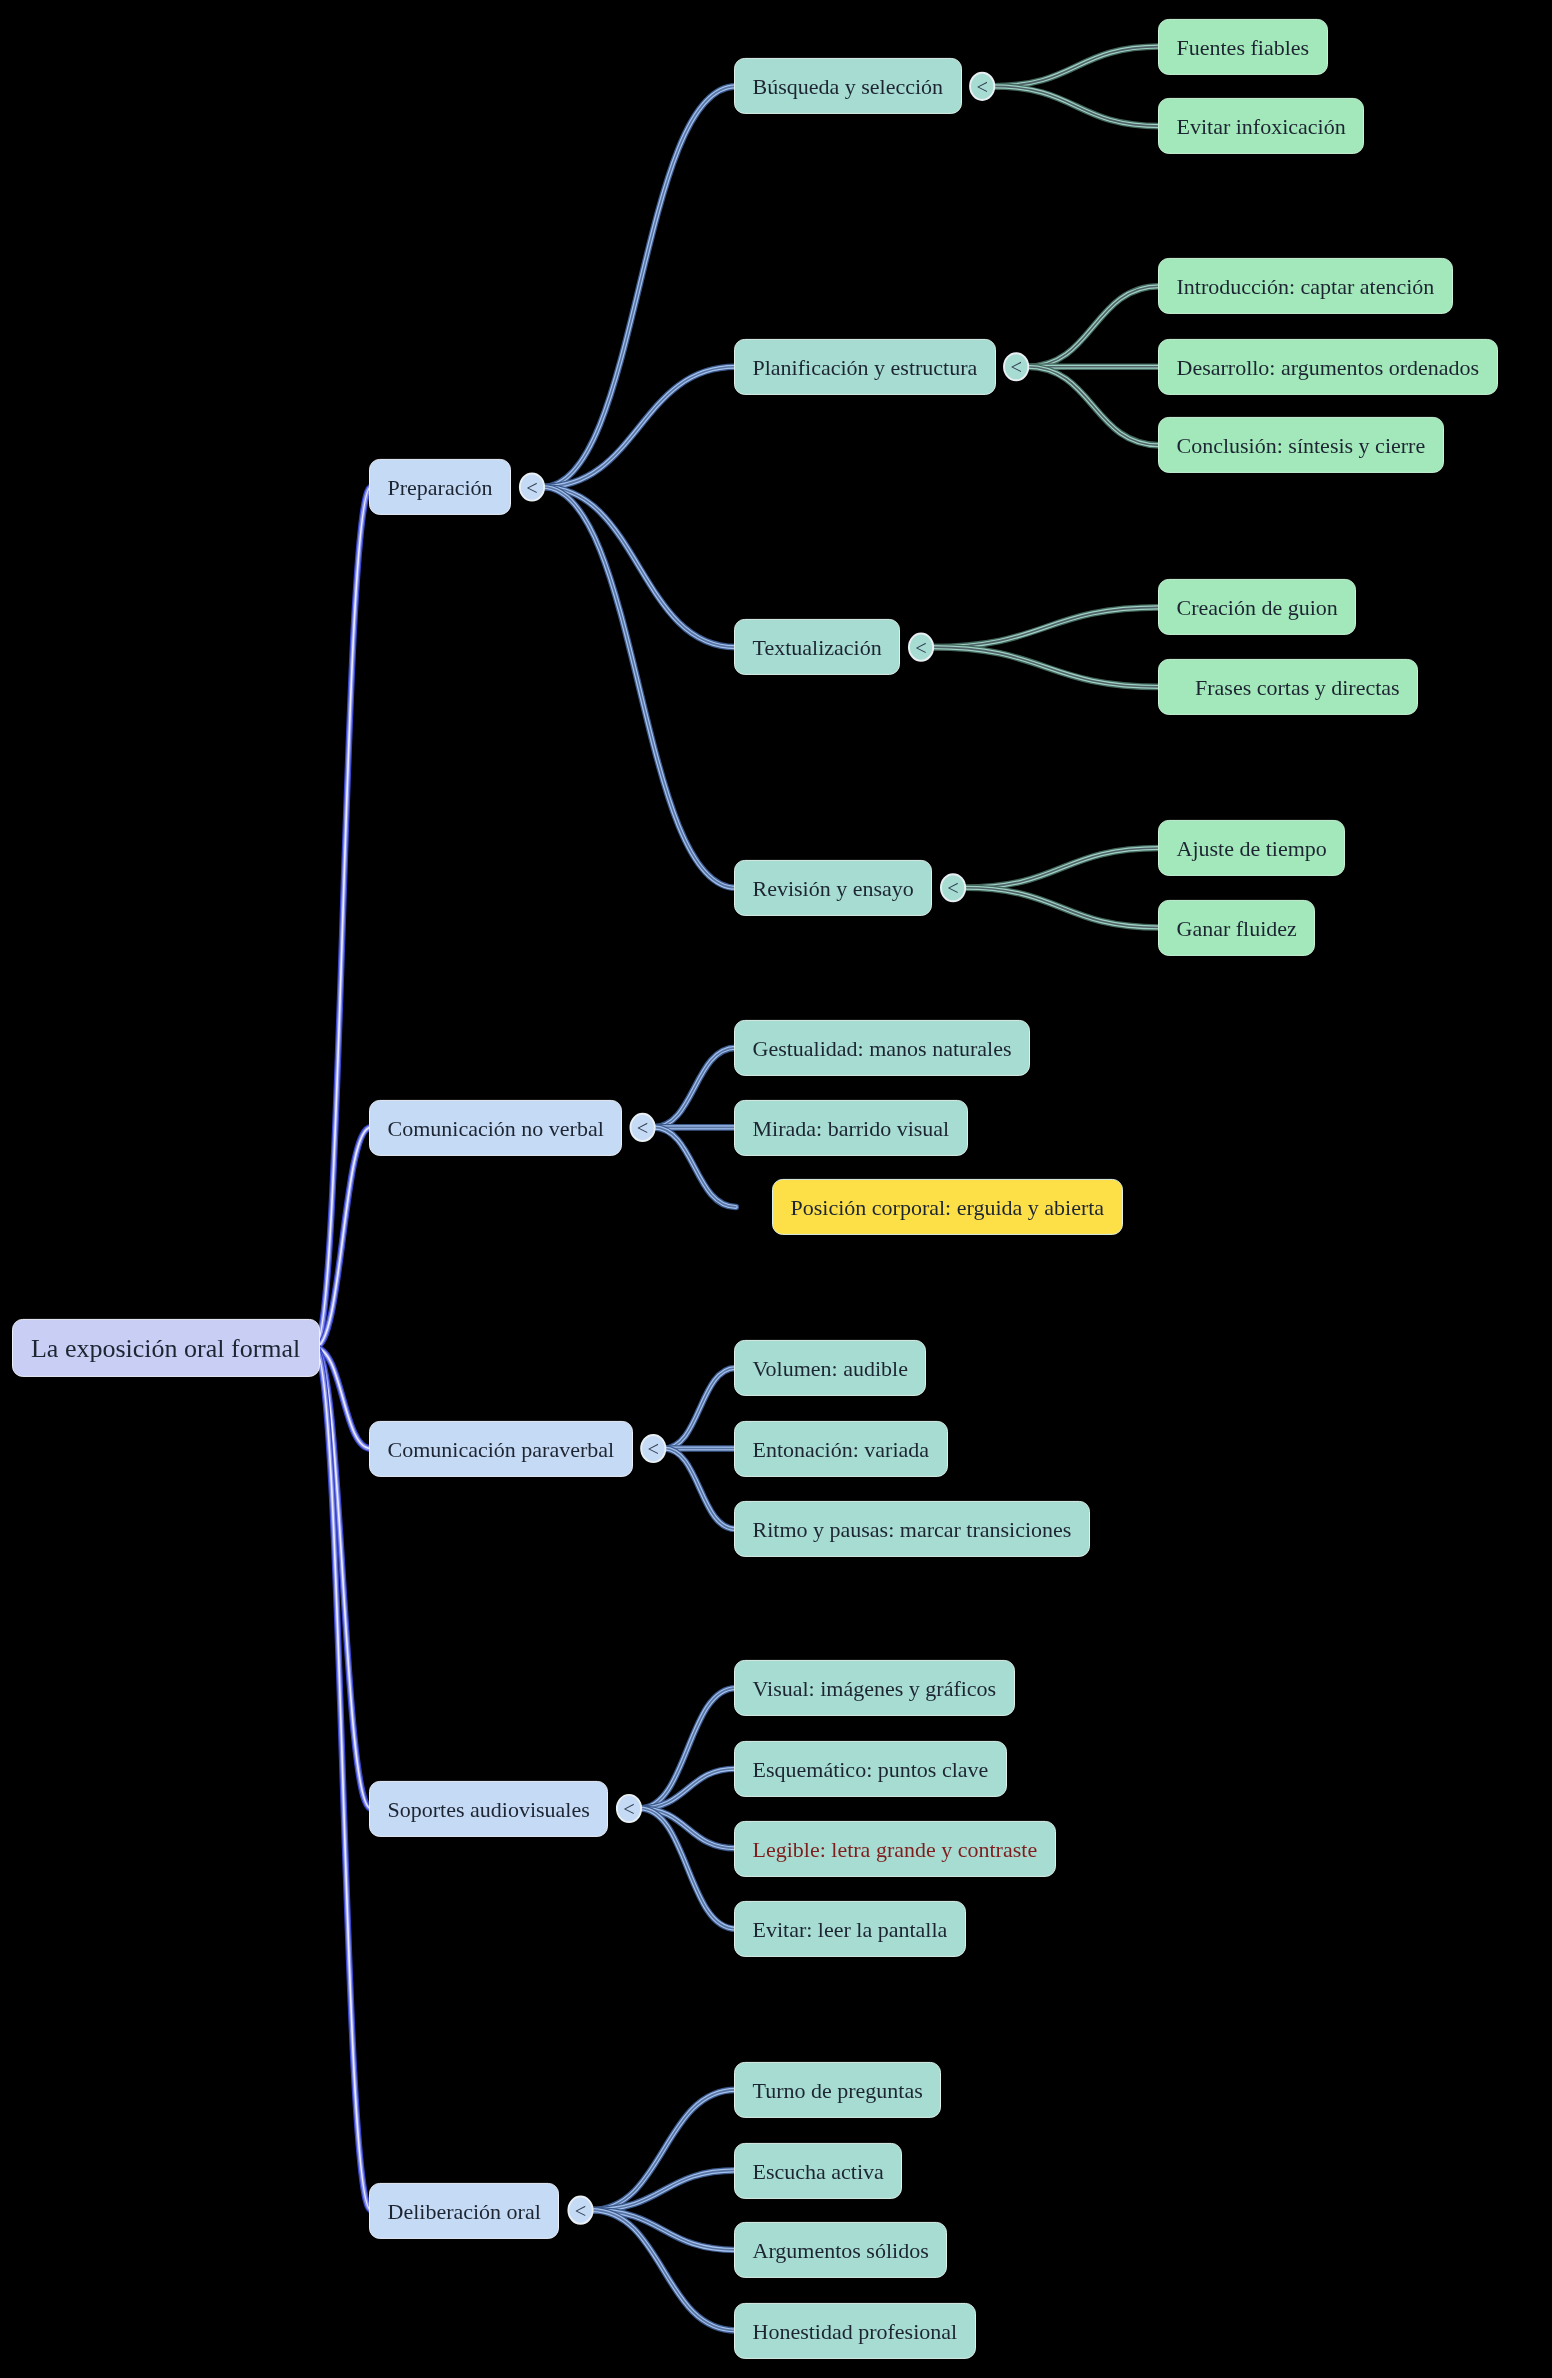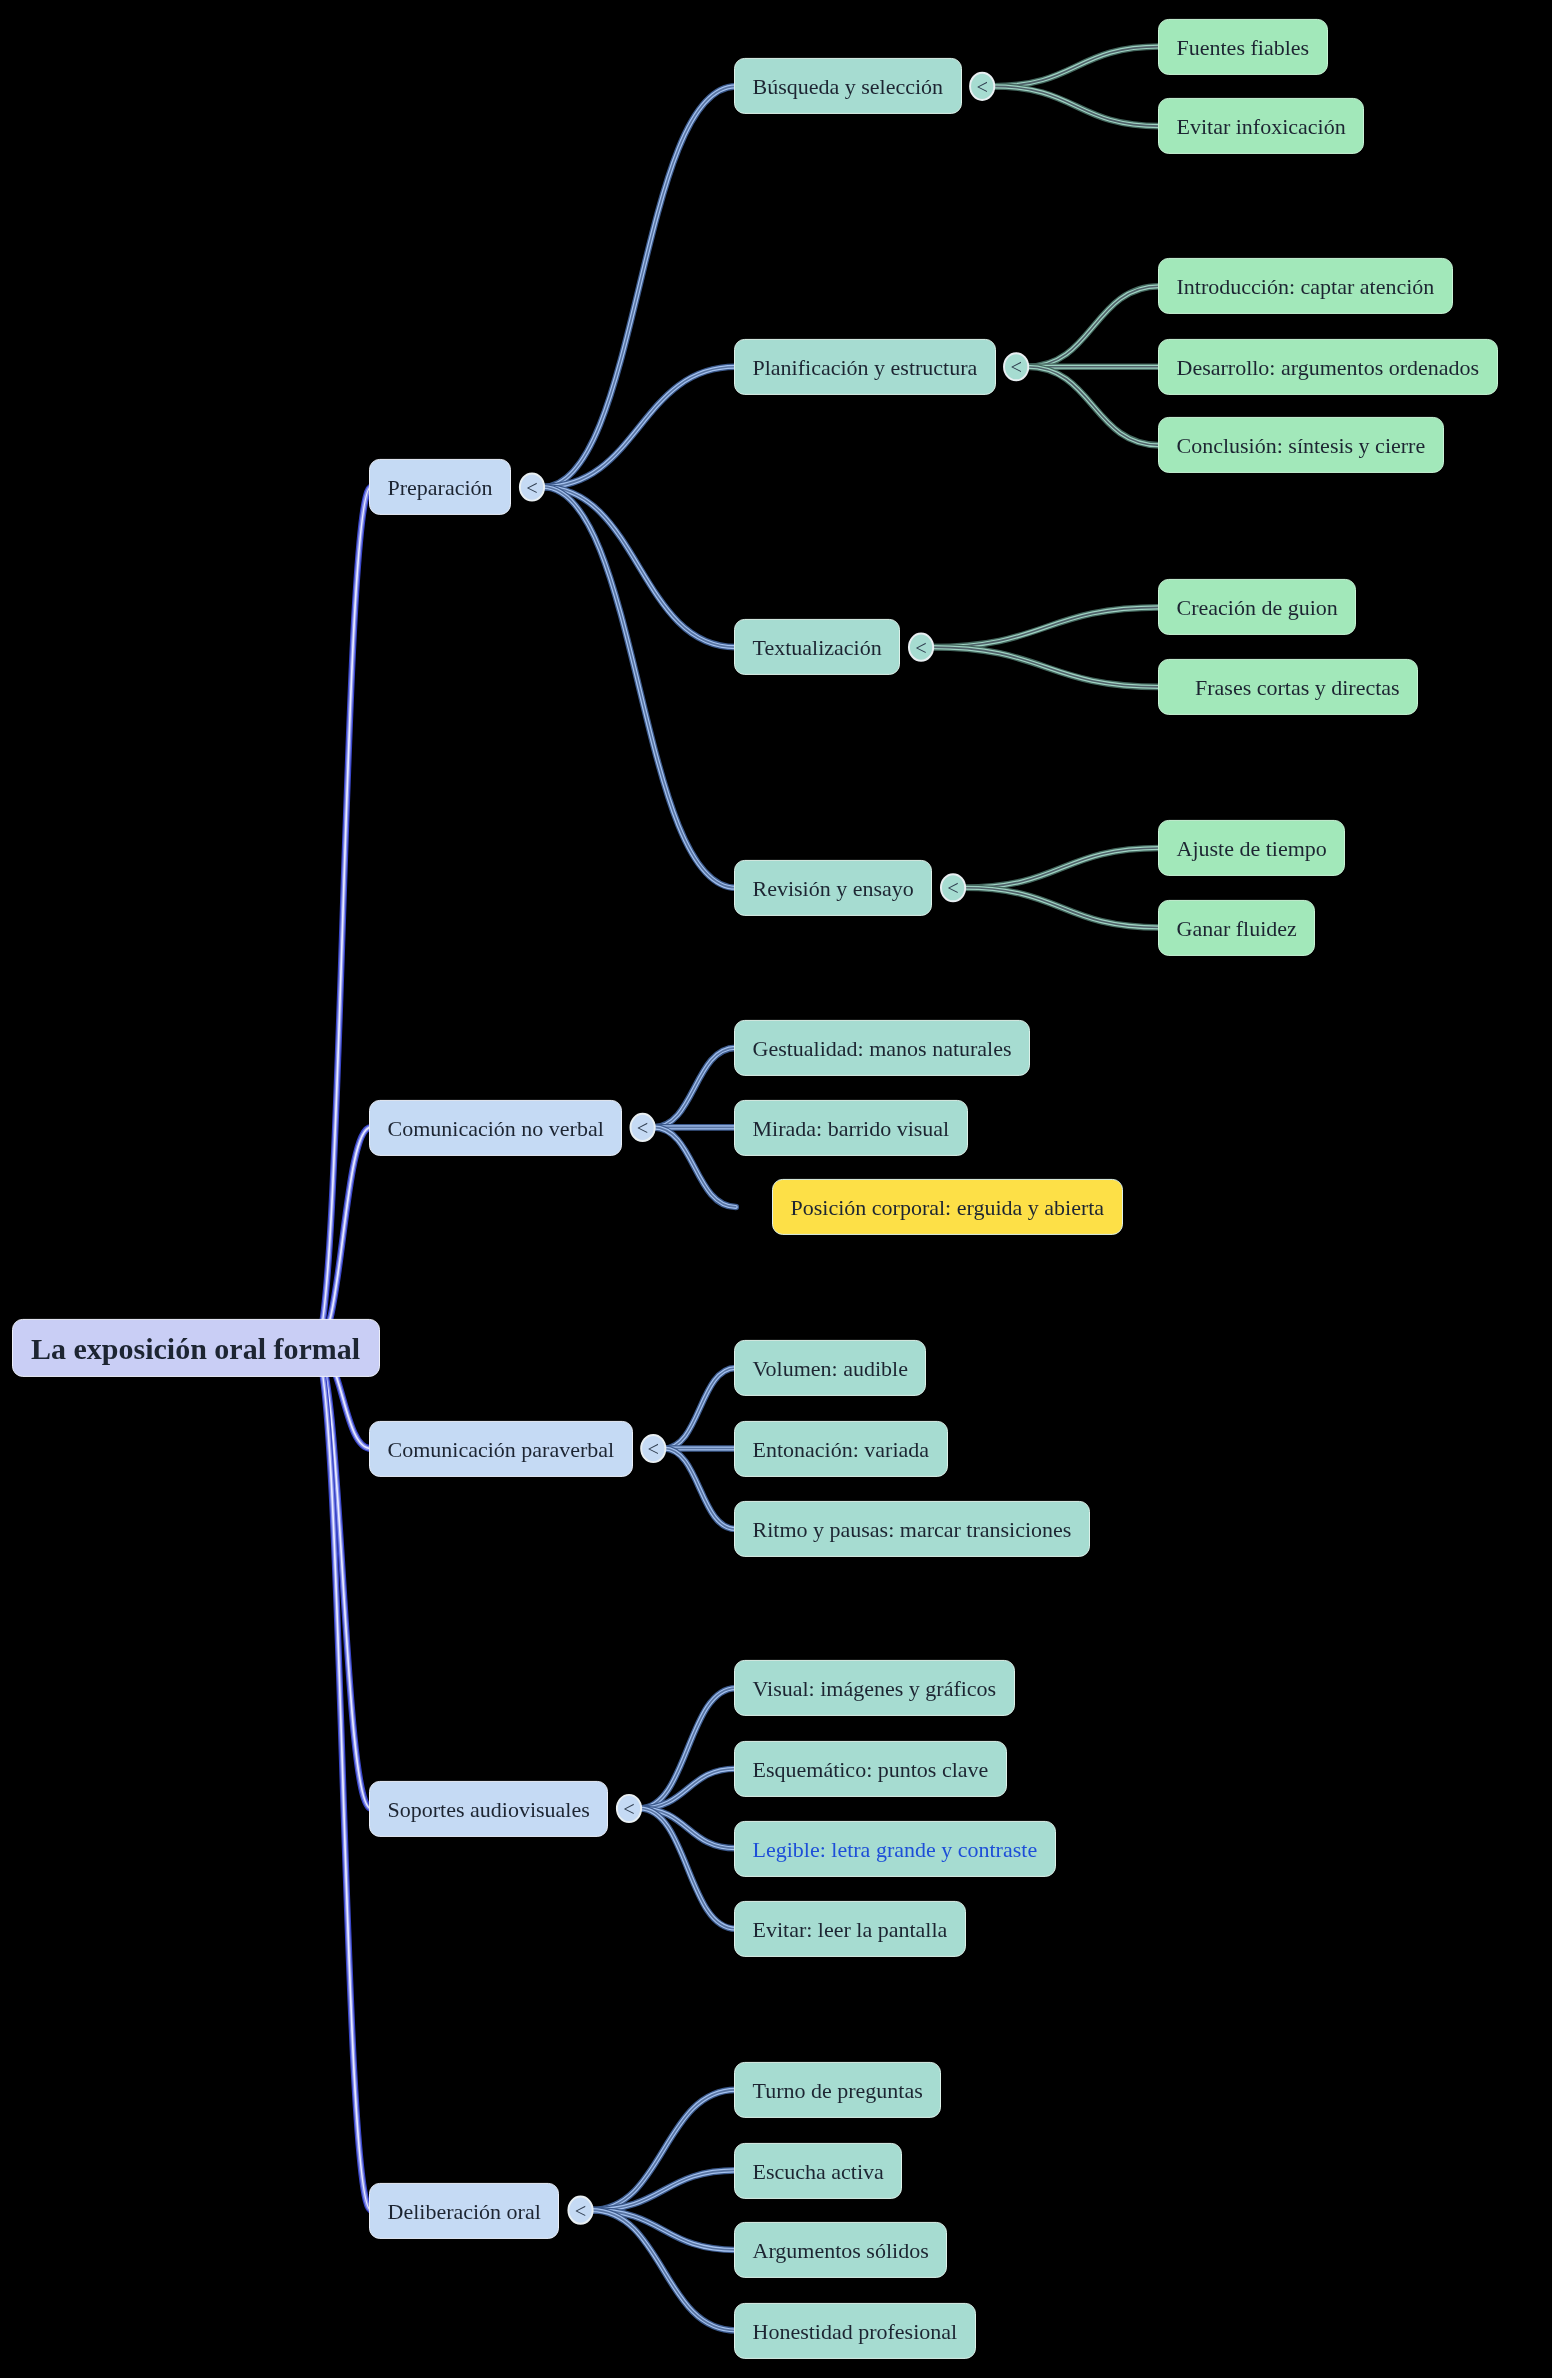--- a/index.html
+++ b/index.html
@@ -22,21 +22,21 @@
     transform: translateY(-50%);
     box-sizing: border-box;
     padding: 13.6px 17.5px;
     border-radius: 10.7px;
     font-size: 22px;
     line-height: 27px;
     white-space: nowrap;
     border: 1.9px solid transparent;
     color: #1d2532;
   }
-  .node.depth-0 { font-size: 30px; padding: 14.6px 18.4px; font-weight: bold; }
+  .node.depth-0 { font-size: 26px; padding: 14.6px 18.4px; }
 </style>
 </head>
 <body>
 
 <div id="canvas" style="background: rgb(0, 0, 0);">
     <svg id="edges" viewBox="0 0 1600 2451">
       <g>
         <path d="M324,1389 C353,1389 353,502 382,502" fill="none" stroke="#3a46c8" stroke-width="6.8" stroke-linecap="round"></path>
         <path d="M324,1389 C353,1389 353,502 382,502" fill="none" stroke="#8a93ec" stroke-width="4.2" stroke-linecap="round"></path>
         <path d="M324,1389 C353,1389 353,502 382,502" fill="none" stroke="#e9ebff" stroke-width="1.7" stroke-linecap="round"></path>
@@ -176,21 +176,21 @@
     <div class="node depth-2" style="left: 734px; top: 1048px; background: rgb(166, 220, 209); border-color: rgb(221, 241, 234); color: rgb(29, 37, 50);">Gestualidad: manos naturales</div>
     <div class="node depth-2" style="left: 734px; top: 1128px; background: rgb(166, 220, 209); border-color: rgb(221, 241, 234); color: rgb(29, 37, 50);">Mirada: barrido visual</div>
     <div class="node depth-2" style="left: 772px; top: 1207px; background: #fde047; border-color: rgb(221, 241, 234); color: rgb(29, 37, 50);">Posición corporal: erguida y abierta</div>
     <div class="node depth-1" style="left: 369px; top: 1449px; background: rgb(197, 218, 244); border-color: rgb(233, 238, 248); color: rgb(29, 37, 50);">Comunicación paraverbal</div>
     <div class="node depth-2" style="left: 734px; top: 1368px; background: rgb(166, 220, 209); border-color: rgb(221, 241, 234); color: rgb(29, 37, 50);">Volumen: audible</div>
     <div class="node depth-2" style="left: 734px; top: 1449px; background: rgb(166, 220, 209); border-color: rgb(221, 241, 234); color: rgb(29, 37, 50);">Entonación: variada</div>
     <div class="node depth-2" style="left: 734px; top: 1529px; background: rgb(166, 220, 209); border-color: rgb(221, 241, 234); color: rgb(29, 37, 50); text-align: right;">Ritmo y pausas: marcar transiciones</div>
     <div class="node depth-1" style="left: 369px; top: 1809px; background: rgb(197, 218, 244); border-color: rgb(233, 238, 248); color: rgb(29, 37, 50);">Soportes audiovisuales</div>
     <div class="node depth-2" style="left: 734px; top: 1688px; background: rgb(166, 220, 209); border-color: rgb(221, 241, 234); color: rgb(29, 37, 50);">Visual: imágenes y gráficos</div>
     <div class="node depth-2" style="left: 734px; top: 1769px; background: rgb(166, 220, 209); border-color: rgb(221, 241, 234); color: rgb(29, 37, 50);">Esquemático: puntos clave</div>
-    <div class="node depth-2" style="left: 734px; top: 1849px; background: rgb(166, 220, 209); border-color: rgb(221, 241, 234); color: #1d4ed8;">Legible: letra grande y contraste</div>
+    <div class="node depth-2" style="left: 734px; top: 1849px; background: rgb(166, 220, 209); border-color: rgb(221, 241, 234); color: #7f1d1d;">Legible: letra grande y contraste</div>
     <div class="node depth-2" style="left: 734px; top: 1929px; background: rgb(166, 220, 209); border-color: rgb(221, 241, 234); color: rgb(29, 37, 50);">Evitar: leer la pantalla</div>
     <div class="node depth-1" style="left: 369px; top: 2211px; background: rgb(197, 218, 244); border-color: rgb(233, 238, 248); color: rgb(29, 37, 50);">Deliberación oral</div>
     <div class="node depth-2" style="left: 734px; top: 2090px; background: rgb(166, 220, 209); border-color: rgb(221, 241, 234); color: rgb(29, 37, 50);">Turno de preguntas</div>
     <div class="node depth-2" style="left: 734px; top: 2171px; background: rgb(166, 220, 209); border-color: rgb(221, 241, 234); color: rgb(29, 37, 50);">Escucha activa</div>
     <div class="node depth-2" style="left: 734px; top: 2250px; background: rgb(166, 220, 209); border-color: rgb(221, 241, 234); color: rgb(29, 37, 50);">Argumentos sólidos</div>
     <div class="node depth-2" style="left: 734px; top: 2331px; background: rgb(166, 220, 209); border-color: rgb(221, 241, 234); color: rgb(29, 37, 50);">Honestidad profesional</div>
   </div>
 
 
 </body></html>

